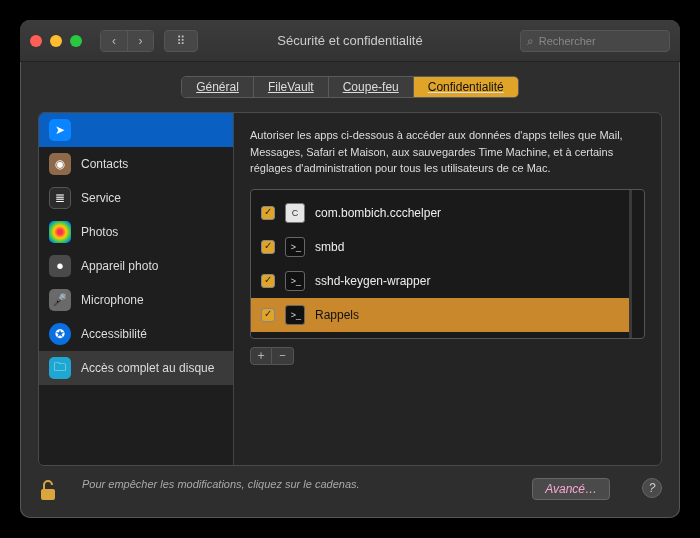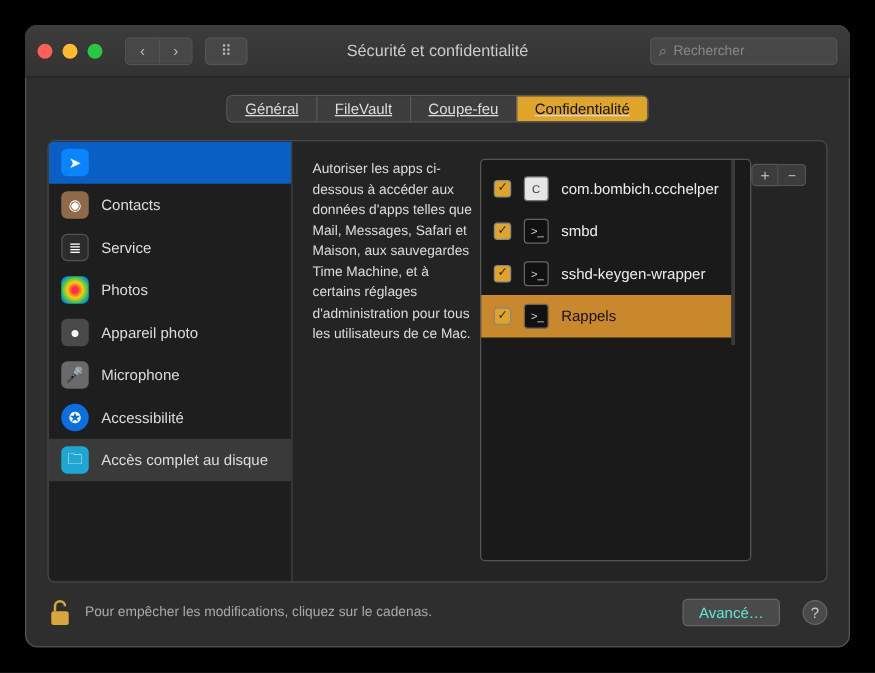--- a/index.html
+++ b/index.html
@@ -63,21 +63,21 @@
     .ic-loc { background:#0a84ff; }
     .ic-cont { background:#8e6a4a; }
     .ic-cal { background:#fff; color:#d33; font-size:9px; font-weight:bold; }
     .ic-rem { background:#2c2c2c; border:1px solid #555; }
     .ic-phot { background: radial-gradient(circle, #ff2d55 15%, #ffcc00 40%, #34c759 65%, #007aff 85%); }
     .ic-cam { background:#4a4a4a; }
     .ic-mic { background:#6a6a6a; }
     .ic-acc { background:#0a6fe0; border-radius:50%; color:#fff; }
     .ic-fd { background:#1fa7d3; }
 
-    .main { flex:1; padding:14px 16px 12px 16px; display:flex; }
+    .main { flex:1; padding:14px 16px 12px 16px; display:flex; flex-direction:column; }
     .desc { font-size:11px; line-height:1.5; color:#ddd; margin-bottom:12px; }
     .applistwrap {
       background:#1a1a1a; border:1px solid #555; border-radius:4px;
       padding-right:12px; position:relative; margin-bottom:4px;
     }
     .applist { border-right:3px solid #3a3a3a; padding:6px 0; }
     .row {
       display:flex; align-items:center; gap:10px; height:34px; padding:0 10px;
       color:#eee; font-size:12px;
     }
@@ -96,28 +96,28 @@
 
     .pm { display:flex; gap:0; margin-top:4px; }
     .pmbtn {
       width:22px; height:18px; background:#3c3c3c; border:1px solid #555;
       display:flex; align-items:center; justify-content:center; color:#ccc;
     }
     .pmbtn:first-child { border-radius:4px 0 0 4px; }
     .pmbtn:last-child { border-radius:0 4px 4px 0; border-left:none; }
 
     .footer {
-      padding:12px 18px 16px 18px; display:flex; align-items:center; gap:10px;
+      padding:12px 18px 16px 18px; display:flex; align-items:flex-start; gap:24px;font-style:italic;
     }
     .lock { width:20px; height:24px; position:relative; }
     .lock svg { width:20px; height:24px; }
     .footer .hint { font-size:11px; color:#aaa; }
     .advbtn {
       margin-left:auto; padding:3px 12px; background:#4a4a4a; border:1px solid #666;
-      border-radius:4px; font-size:12px; color:#5eead4;
+      border-radius:4px; font-size:12px; color:#f9a8d4;
     }
     .help {
       width:20px; height:20px; border-radius:50%; background:#4a4a4a; border:1px solid #666;
       display:flex; align-items:center; justify-content:center; color:#ccc; font-size:12px; margin-left:8px;
     }
   </style>
 </head>
 <body>
 
 <div class="window">

